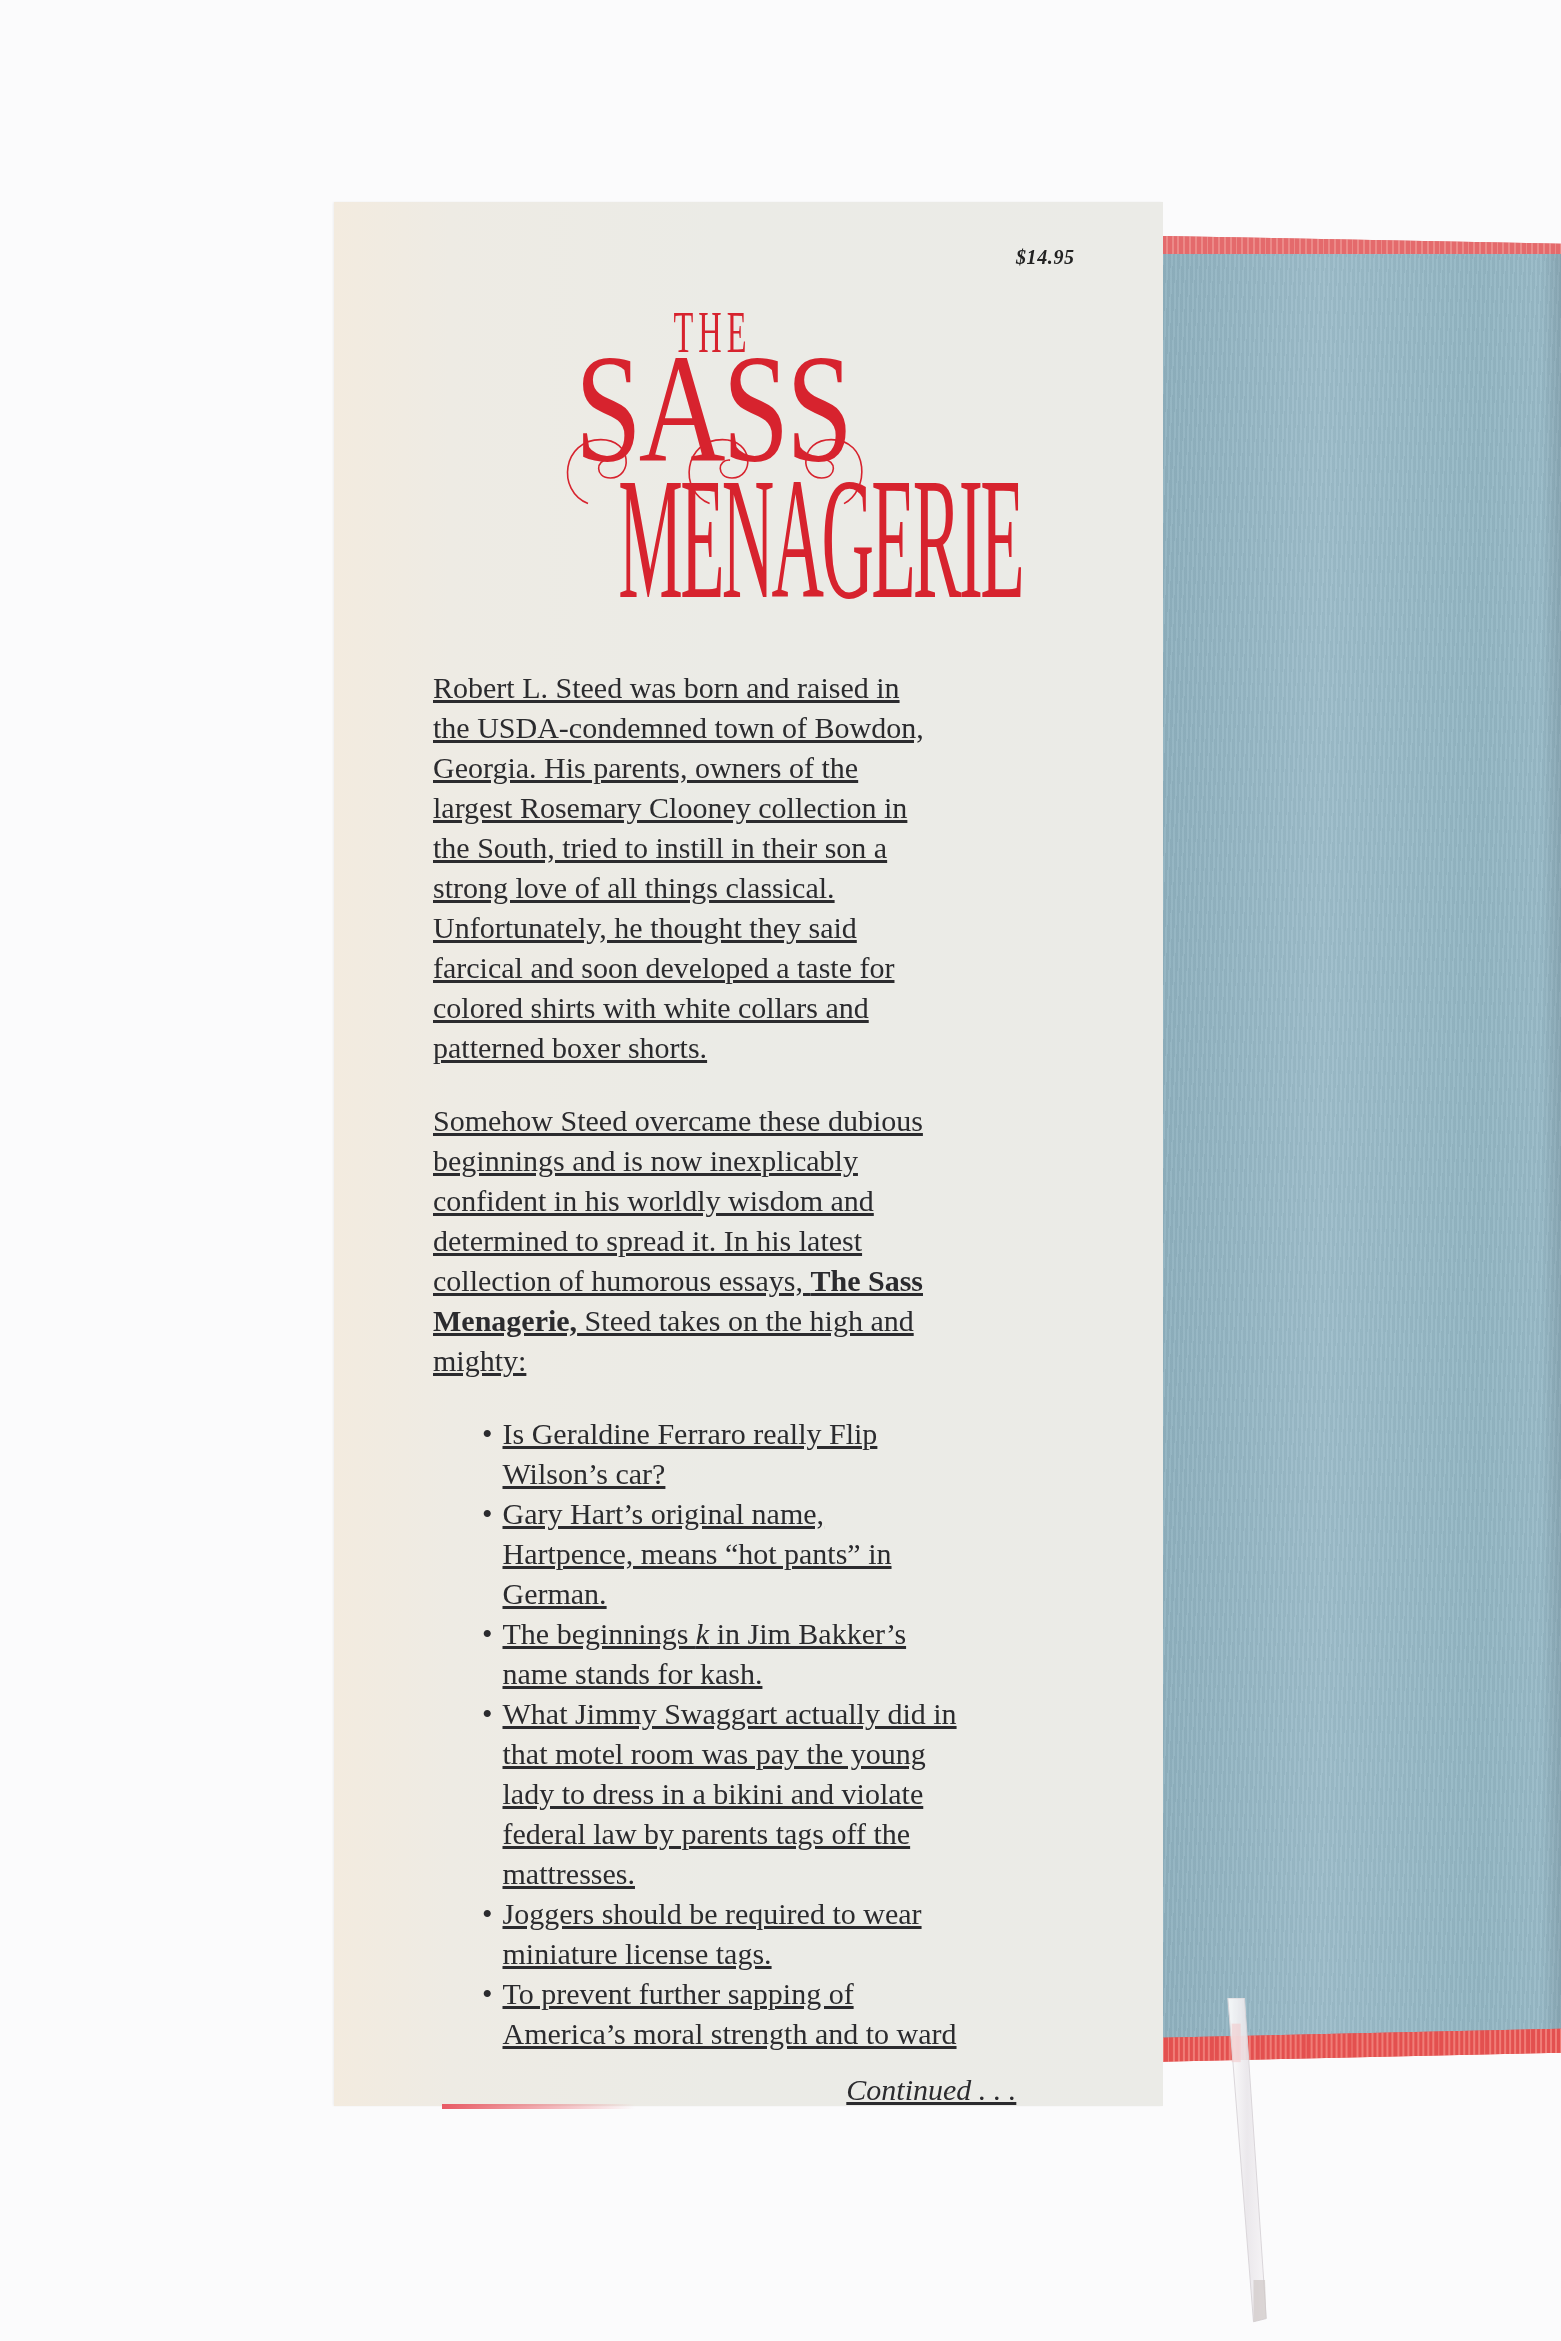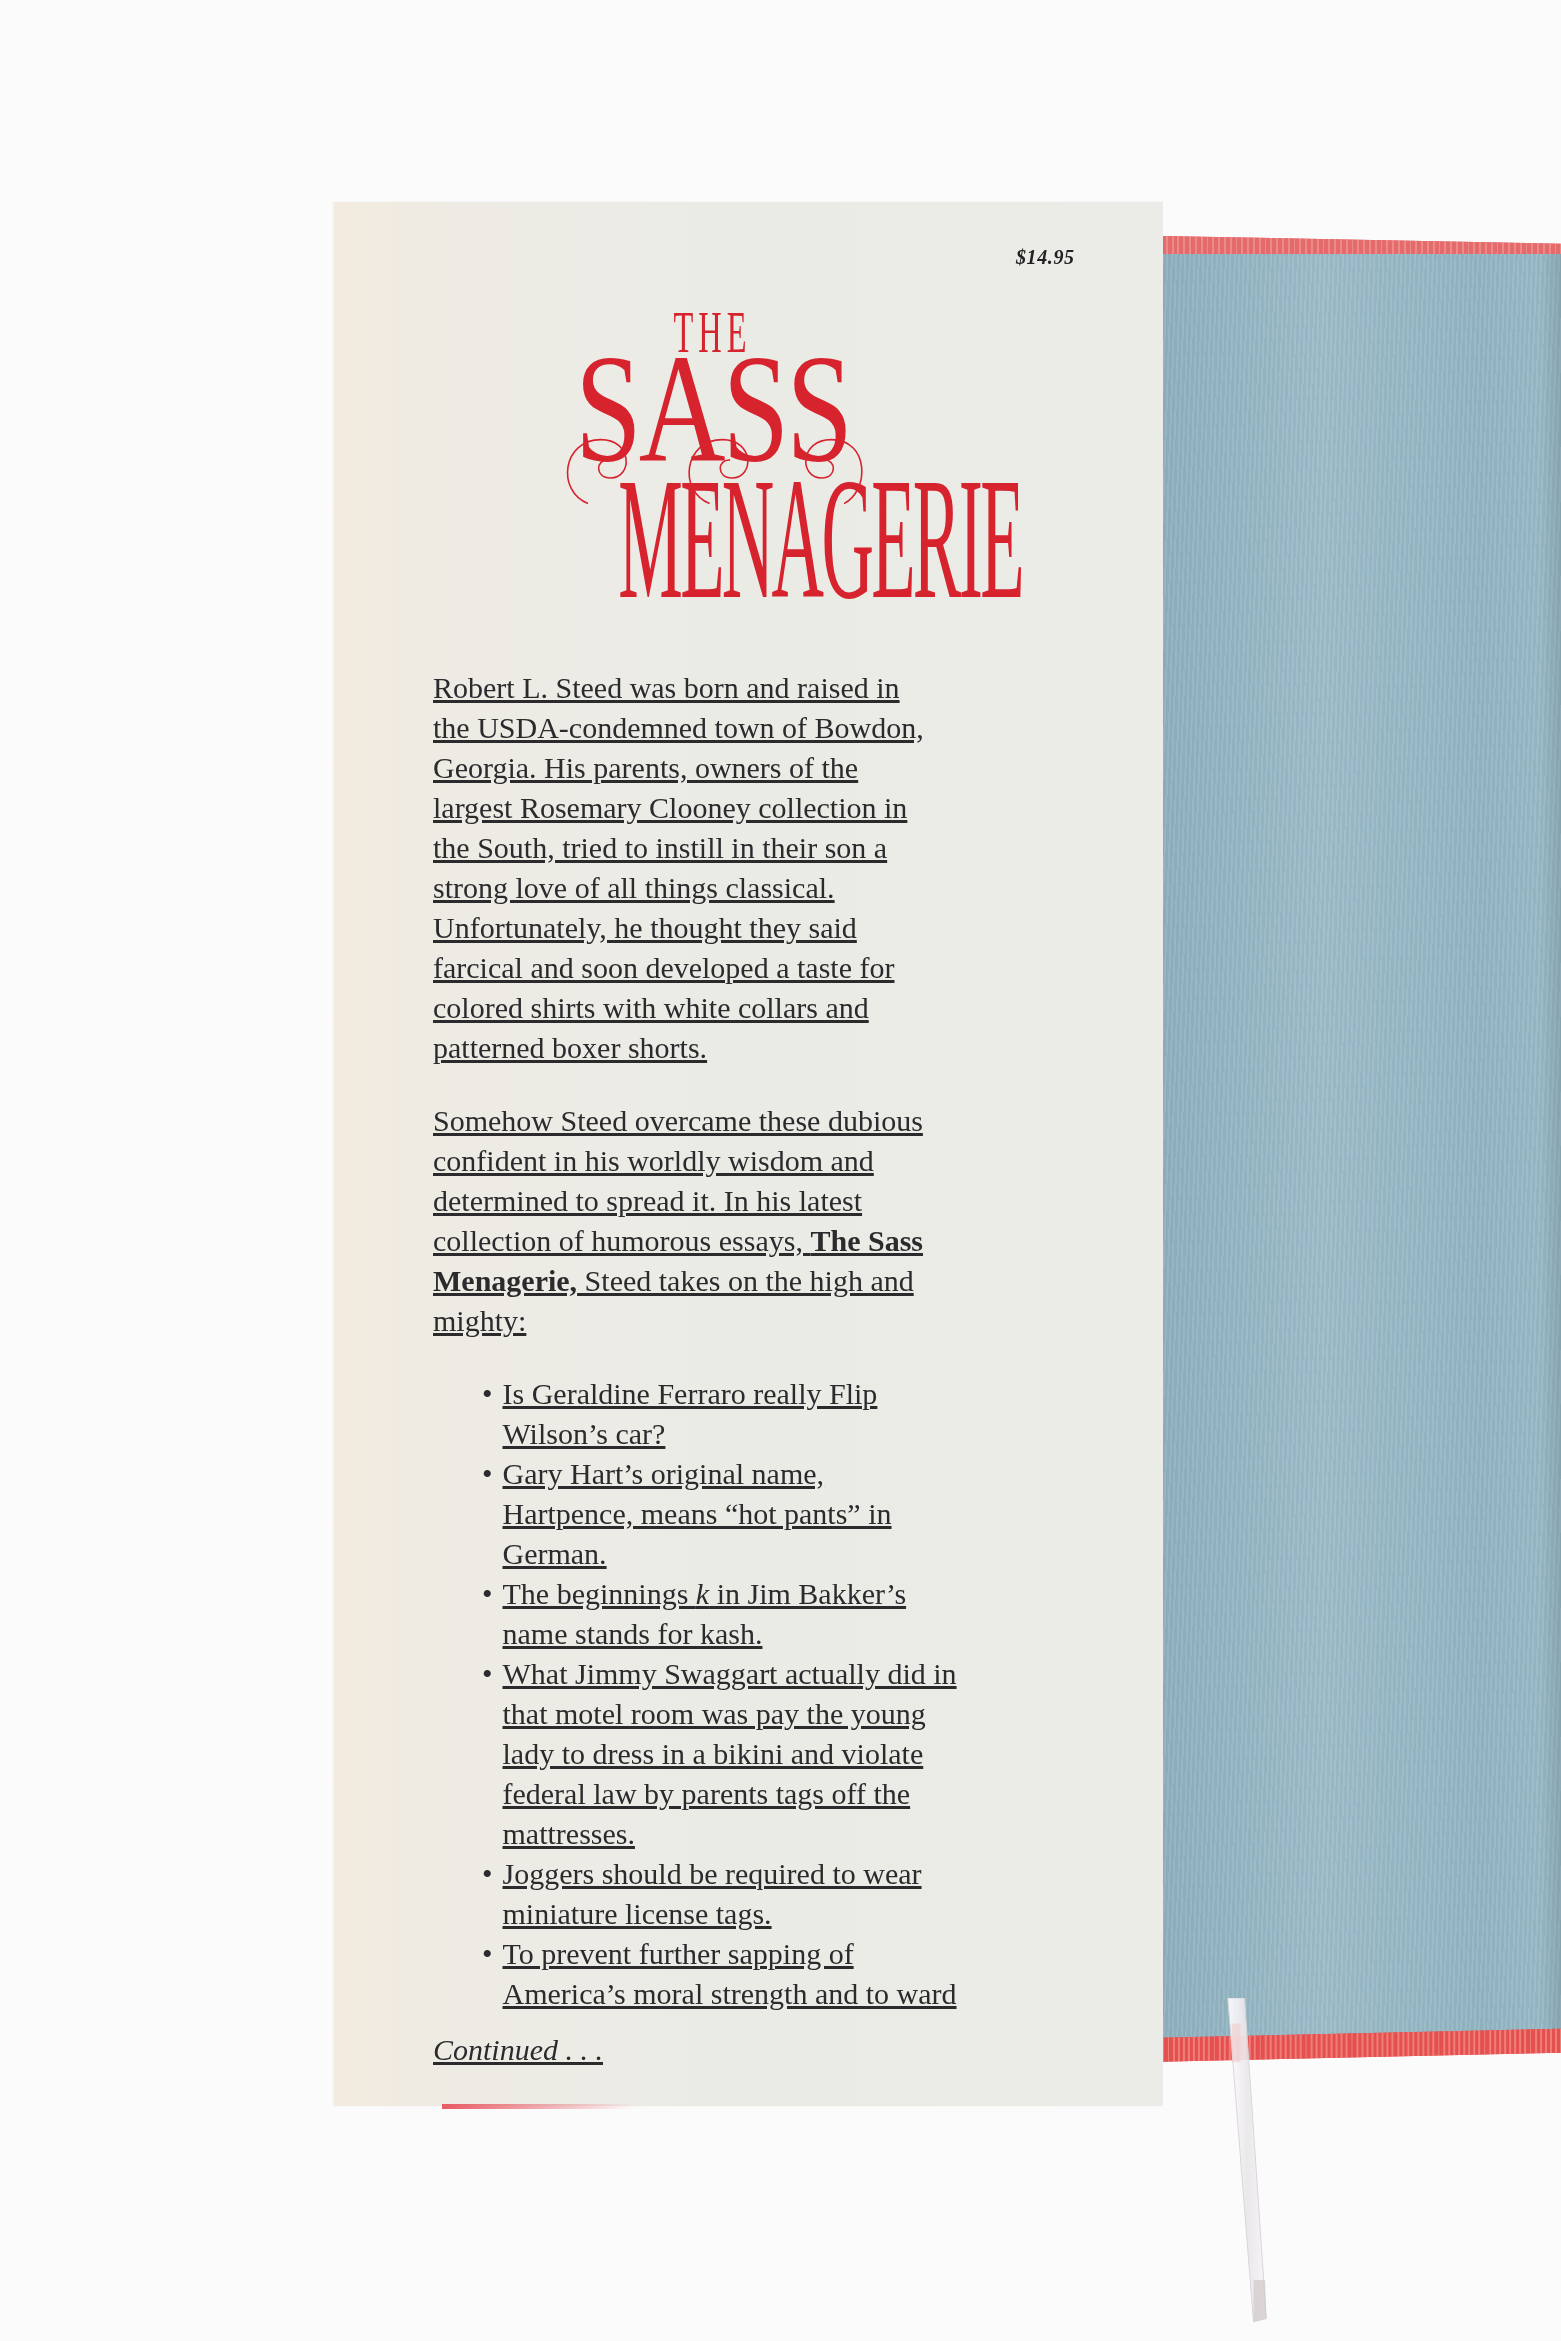--- a/index.html
+++ b/index.html
@@ -79,21 +79,21 @@
     .body-text p { margin: 0 0 33px 0; }
     .line { display: block; white-space: nowrap; }
     .b { font-weight: bold; }
     .i { font-style: italic; }
     .bullets { list-style: none; margin: 16px; padding: 0 0 0 33px; }
     .bullets li { position: relative; padding-left: 20.5px; margin: 0; }
     .bullets li::before {
       content: "•"; position: absolute; left: 0; top: 0;
     }
     .continued {
-      display: block; text-align: left; font-style: italic; padding-right: 0;
+      display: block; text-align: right; font-style: italic; padding-right: 0;
       margin-right: 7.7px;
     }
     .stand {
       position: absolute; left: 1220px; top: 1998px; width: 58px; height: 327px;
     }
   </style>
 </head>
 <body>
 
 <div class="board-red-top"></div>
@@ -127,20 +127,21 @@
     <span class="line">largest Rosemary Clooney collection in</span>
     <span class="line">the South, tried to instill in their son a</span>
     <span class="line">strong love of all things classical.</span>
     <span class="line">Unfortunately, he thought they said</span>
     <span class="line">farcical and soon developed a taste for</span>
     <span class="line">colored shirts with white collars and</span>
     <span class="line">patterned boxer shorts.</span>
   </p>
   <p style="">
     <span class="line">Somehow Steed overcame these dubious</span>
+    <span class="line">beginnings and is now inexplicably</span>
     <span class="line">confident in his worldly wisdom and</span>
     <span class="line">determined to spread it. In his latest</span>
     <span class="line"><span>collection of humorous essays, </span><span class="b">The Sass</span></span>
     <span class="line"><span class="b">Menagerie,</span><span> Steed takes on the high and</span></span>
     <span class="line">mighty:</span>
   </p>
   <ul class="bullets">
     <li>
       <span class="line">Is Geraldine Ferraro really Flip</span>
       <span class="line">Wilson’s car?</span>

